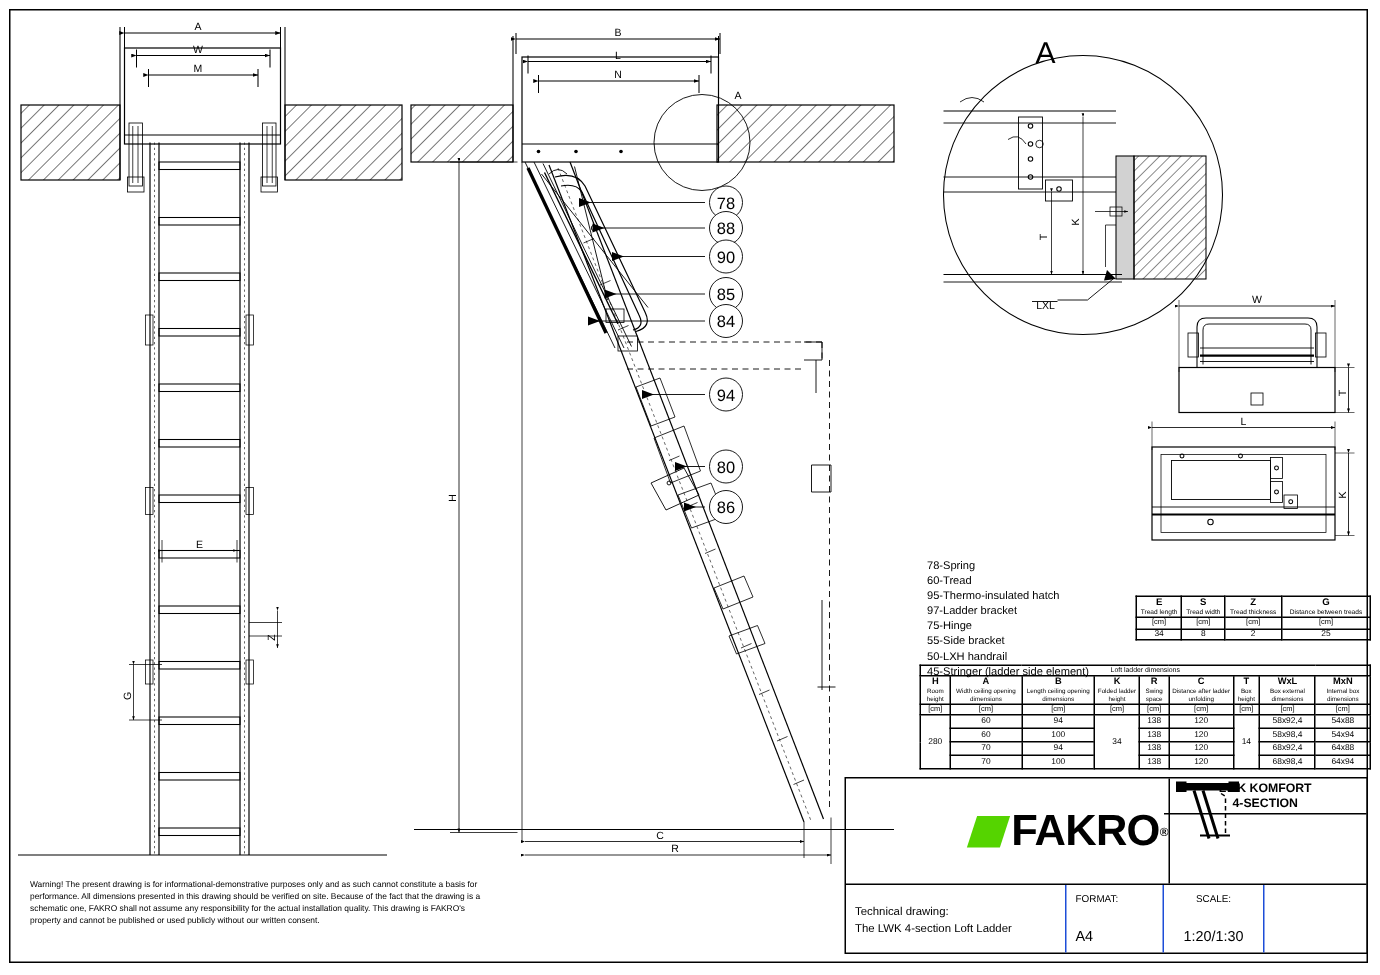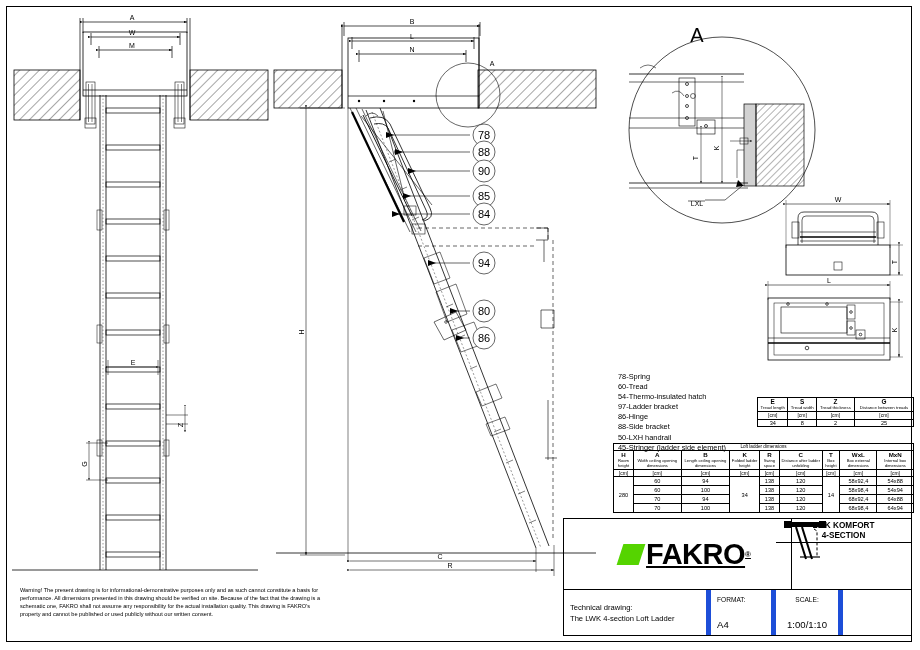--- a/index.html
+++ b/index.html
@@ -33,31 +33,31 @@
   #dim-table .cap{font-size:4.6px;border:1px solid #000;}
   #dim-table th{font-size:6.2px;font-weight:bold;padding-top:1px;vertical-align:top;}
   #dim-table .sub{font-size:4.2px;font-weight:normal;display:block;line-height:5px;padding-bottom:1px;}
   #dim-table .unit{font-size:5px;}
   #dim-table .val{font-size:5.6px;height:8px;}
 
   
   #title-block{position:absolute;left:563px;top:518px;width:349px;height:118px;
                border:1px solid #000;box-sizing:border-box;}
   #tb-top{position:absolute;left:0;top:0;right:0;height:70px;}
-  #tb-logo{position:absolute;left:16px;top:0;width:212px;height:70px;
+  #tb-logo{position:absolute;left:4px;top:0;width:212px;height:70px;
            border-right:1px solid #000;box-sizing:border-box;
-           display:flex;align-items:center;justify-content:center;text-decoration:underline;}
+           display:flex;align-items:center;justify-content:flex-end;}
   #tb-model{position:absolute;left:212px;top:0;right:0;height:70px;}
   #tb-model-name{height:24px;border-bottom:1px solid #000;box-sizing:border-box;
        display:flex;flex-direction:column;align-items:center;justify-content:center;
        font-size:8.2px;font-weight:bold;line-height:10px;}
   #tb-icon{height:46px;display:flex;align-items:center;justify-content:center;}
   #tb-bot{position:absolute;left:0;top:70px;right:0;bottom:0;
           border-top:1px solid #000;display:flex;}
-  .tb-cell{border-right:5px solid #1d4ed8;box-sizing:border-box;
+  .tb-cell{border-right:1px solid #1d4ed8;box-sizing:border-box;
            display:flex;flex-direction:column;justify-content:center;padding-left:6px;}
   #tb-desc{width:147px;font-size:7.6px;line-height:11px;}
   #tb-format{width:65px;}
   #tb-scale{width:67px;align-items:center;padding-left:0;}
   #tb-date{width:68px;align-items:center;padding-left:0;border-right:none;}
   .tb-key{font-size:6.6px;}
   .tb-val{font-size:9.6px;margin-top:16px;}
 
   
   #warning{position:absolute;left:20px;top:586px;width:312px;
@@ -412,24 +412,24 @@
       <line x1="890" y1="302" x2="903" y2="302" stroke-width="0.4"></line>
       <line x1="890" y1="357" x2="903" y2="357" stroke-width="0.4"></line>
     </g>
     <text class="lbl" x="829" y="283" text-anchor="middle">L</text>
     <text class="lbl" x="897" y="330" text-anchor="middle" transform="rotate(-90 897 330)">K</text>
   </svg>
 
   <div id="legend">
     <div>78-Spring</div>
     <div>60-Tread</div>
-    <div>54-Thermo-insulated hatch</div>
+    <div>95-Thermo-insulated hatch</div>
     <div>97-Ladder bracket</div>
-    <div>86-Hinge</div>
-    <div>88-Side bracket</div>
+    <div>75-Hinge</div>
+    <div>55-Side bracket</div>
     <div>50-LXH handrail</div>
     <div>45-Stringer (ladder side element)</div>
   </div>
 
   <table id="tread-table">
     <tbody>
         <tr>
       <th>
         <span>E</span>
         <span class="sub">Tread length</span>
@@ -583,20 +583,20 @@
       <div class="tb-cell" id="tb-desc">
         <span>Technical drawing:</span>
         <span>The LWK 4-section Loft Ladder</span>
       </div>
       <div class="tb-cell" id="tb-format">
         <span class="tb-key">FORMAT:</span>
         <span class="tb-val">A4</span>
       </div>
       <div class="tb-cell" id="tb-scale">
         <span class="tb-key">SCALE:</span>
-        <span class="tb-val">1:00/1:10</span>
+        <span class="tb-val">1:20/1:30</span>
       </div>
     </div>
   </div>
 
   <div id="warning">Warning! The present drawing is for informational-demonstrative purposes only and as such cannot constitute a basis for performance. All dimensions presented in this drawing should be verified on site. Because of the fact that the drawing is a schematic one, FAKRO shall not assume any responsibility for the actual installation quality. This drawing is FAKRO's property and cannot be published  or used publicly without our written consent.</div>
 
 </div>
 
 </body></html>

